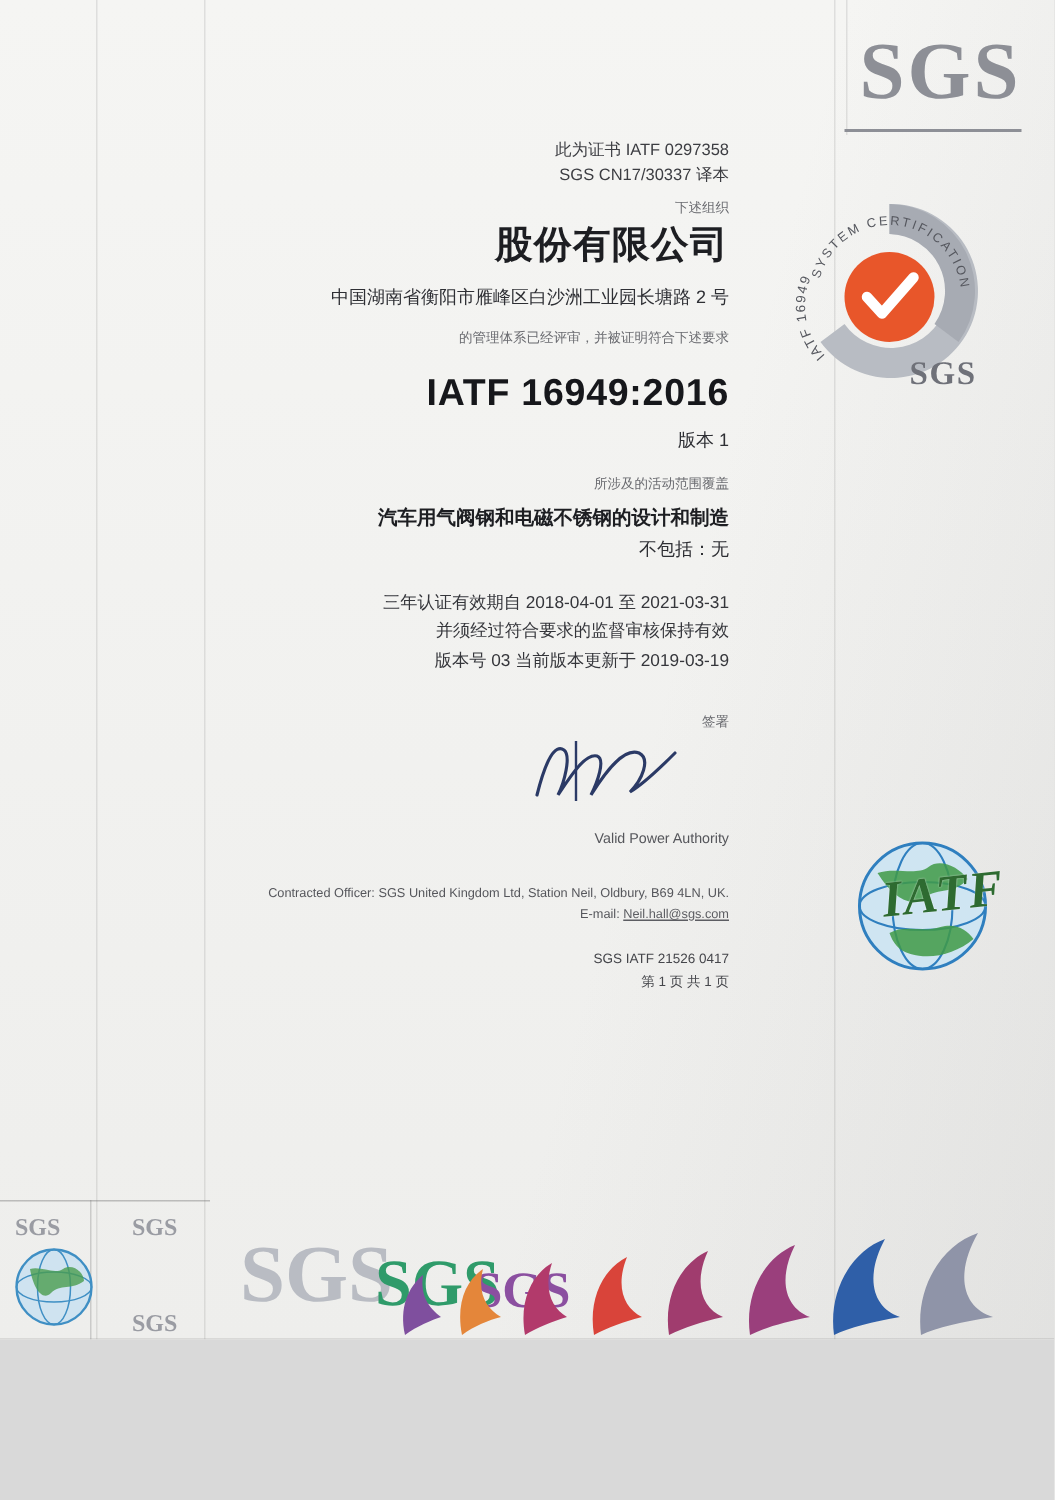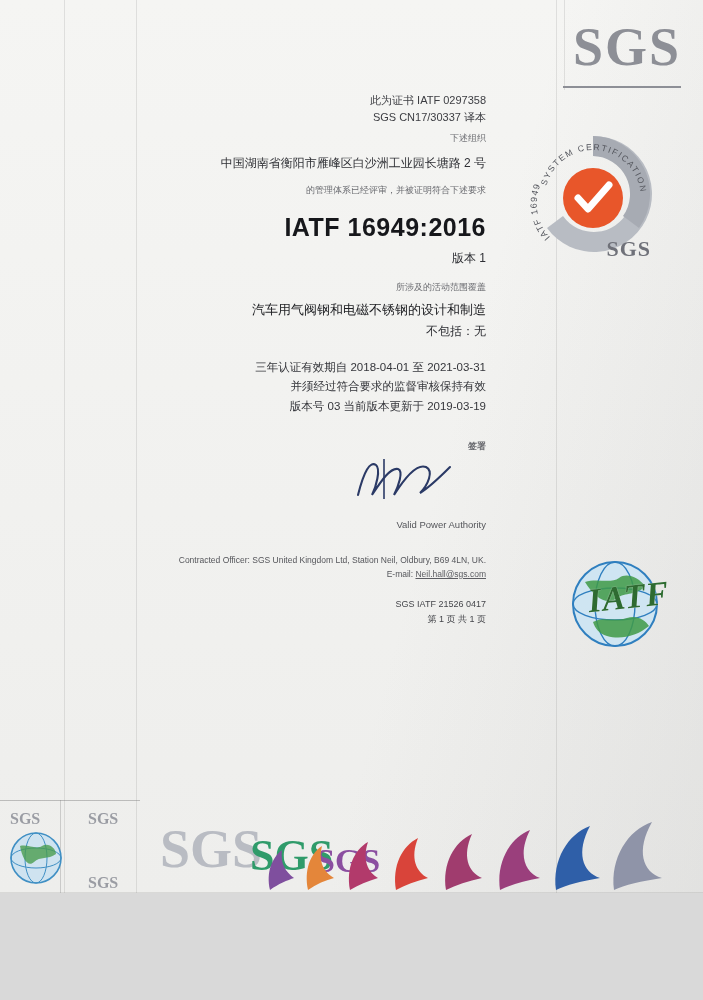--- a/index.html
+++ b/index.html
@@ -132,42 +132,41 @@
     margin-top: 16px;
     letter-spacing: 0.5px;
   }
   .version {
     font-size: 12px;
     margin-top: 8px;
     color: #2e2f34;
   }
   .scope {
     font-size: 13px;
-    font-weight: normal;
+    font-weight: bold;
     color: #1d1e22;
     margin-top: 6px;
     line-height: 1.5;
   }
   .exclude {
     font-size: 12px;
     margin-top: 3px;
     color: #2e2f34;
   }
   .validity {
     font-size: 11.5px;
     margin-top: 18px;
     line-height: 1.7;
     color: #35363b;
   }
 
   .sig-label {
     font-size: 9px;
     color: #6a6b70;
     margin-top: 24px;
-    font-weight: bold;
   }
   .signature {
     height: 52px;
     position: relative;
   }
   .signature svg {
     position: absolute;
     right: 26px;
     top: 0;
   }
@@ -316,20 +315,21 @@
     </text>
   </svg>
   <div class="seal-sgs">SGS</div>
 
   <div class="body">
     <div class="small">此为证书 IATF 0297358</div>
     <div class="small">SGS CN17/30337 译本</div>
 
     <div class="note">下述组织</div>
 
+    <div class="org-name" style="margin-top:2px;">股份有限公司</div>
 
     <div class="org-addr">中国湖南省衡阳市雁峰区白沙洲工业园长塘路 2 号</div>
 
     <div class="note" style="margin-top:12px;">的管理体系已经评审，并被证明符合下述要求</div>
 
     <div class="std">IATF 16949:2016</div>
     <div class="version">版本 1</div>
 
     <div class="note" style="margin-top:14px;">所涉及的活动范围覆盖</div>
     <div class="scope">汽车用气阀钢和电磁不锈钢的设计和制造</div>

